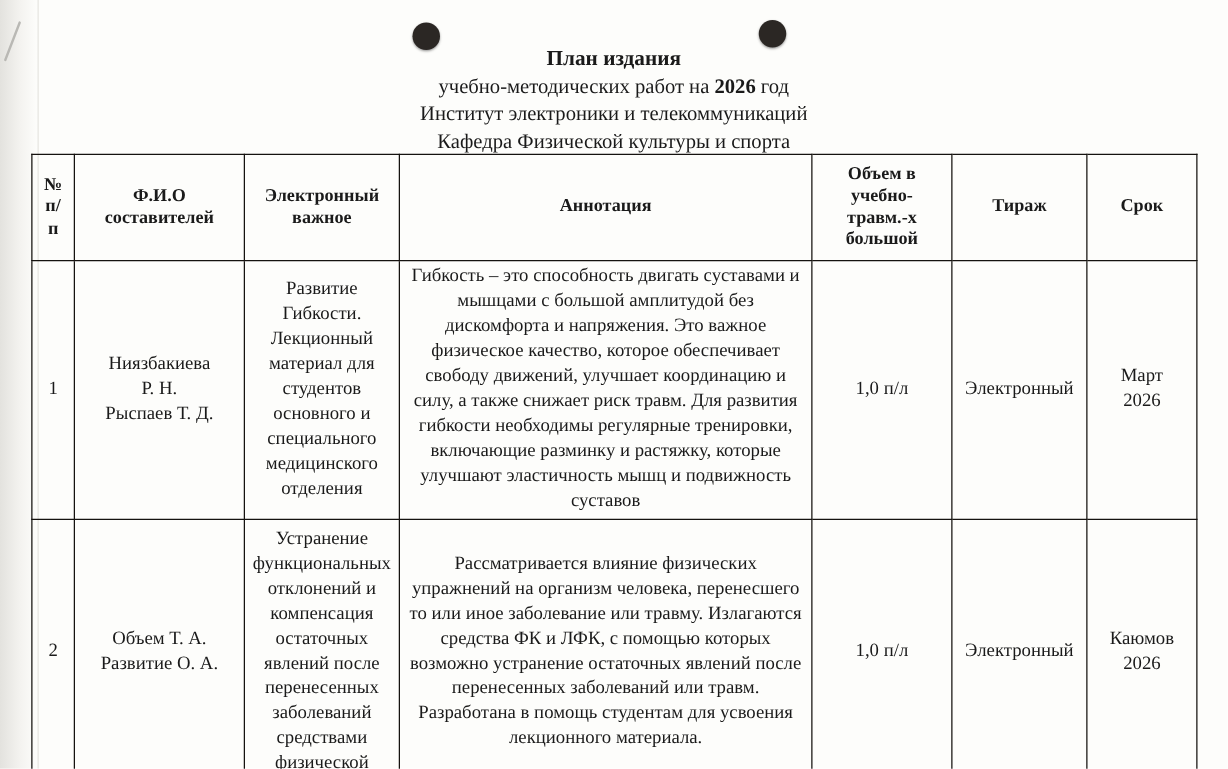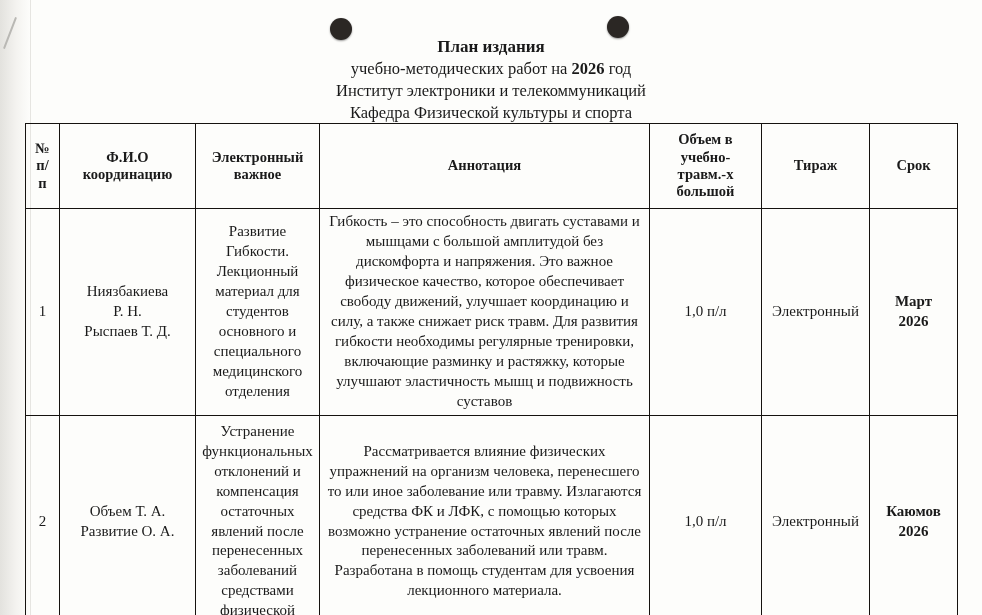--- a/index.html
+++ b/index.html
@@ -101,21 +101,21 @@
   .col-name   { width: 124px; }
   .col-annot  { width: 330px; }
   .col-vol    { width: 112px; }
   .col-tirazh { width: 108px; }
   .col-term   { width: 88px; }
 
   td.cell-num   { font-size: 14px; vertical-align: middle; }
   td.cell-auth  { line-height: 1.45; }
   td.cell-name  { line-height: 1.4; }
   td.cell-annot { line-height: 1.4; }
-  td.cell-term  { line-height: 1.35; font-weight: bold; }
+  td.cell-term  { line-height: 1.35; }
 
   .row-1 td { height: 200px; }
   .row-2 td { height: 205px; }
 
   .nowrap-line { display: block; }
 </style>
 </head>
 <body>
 
 <div class="page">
@@ -143,21 +143,21 @@
     </colgroup>
     <thead>
       <tr>
         <th>
           <span class="nowrap-line">№</span>
           <span class="nowrap-line">п/</span>
           <span class="nowrap-line">п</span>
         </th>
         <th>
           <span class="nowrap-line">Ф.И.О</span>
-          <span class="nowrap-line">координацию</span>
+          <span class="nowrap-line">составителей</span>
         </th>
         <th>
           <span class="nowrap-line">Электронный</span>
           <span class="nowrap-line">важное</span>
         </th>
         <th>Аннотация</th>
         <th>
           <span class="nowrap-line">Объем в</span>
           <span class="nowrap-line">учебно-</span>
           <span class="nowrap-line">травм.-х</span>

